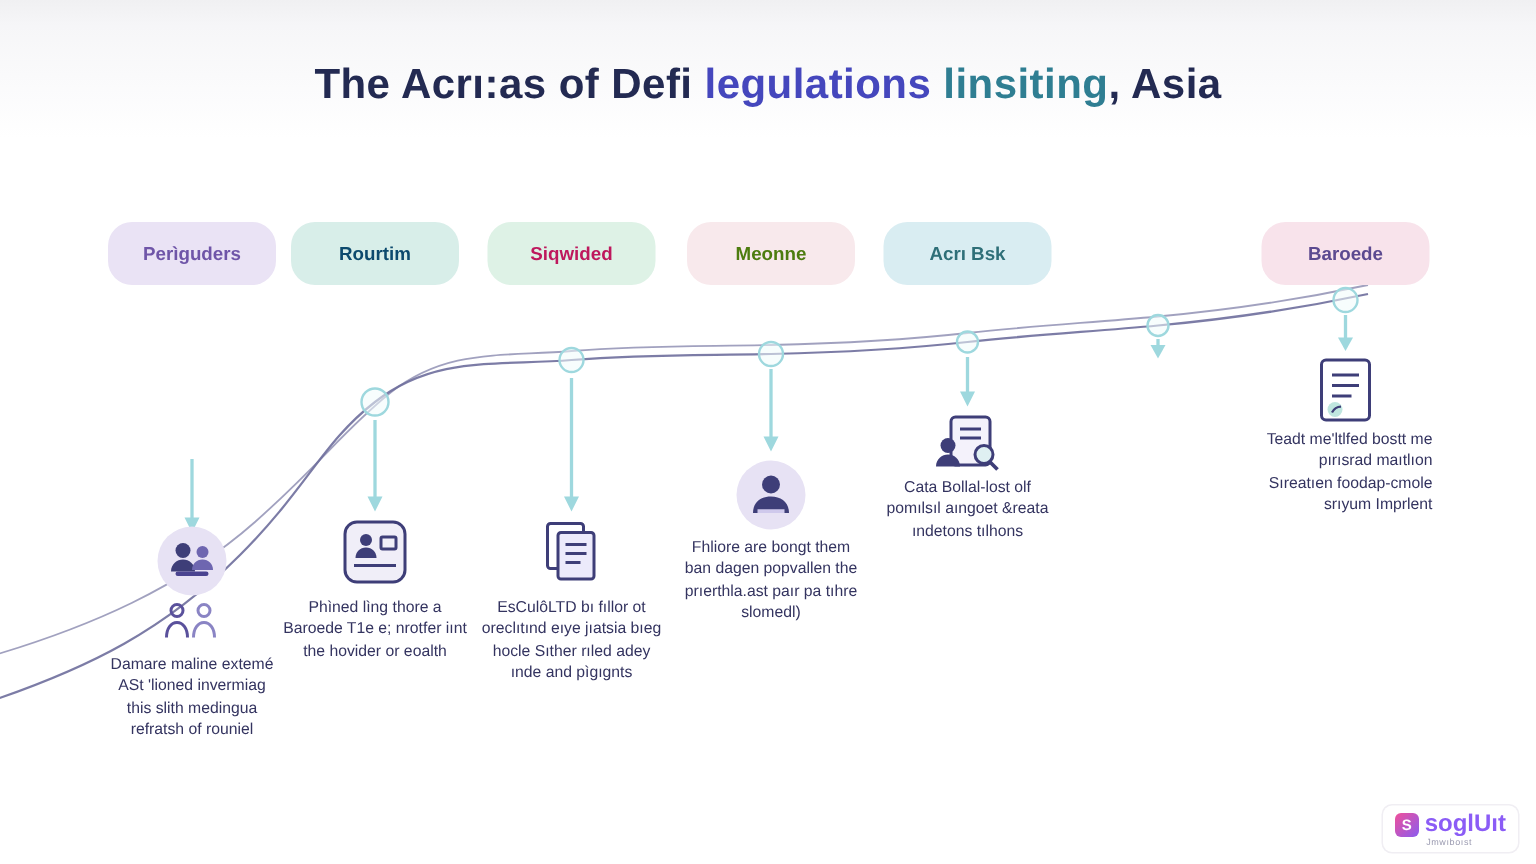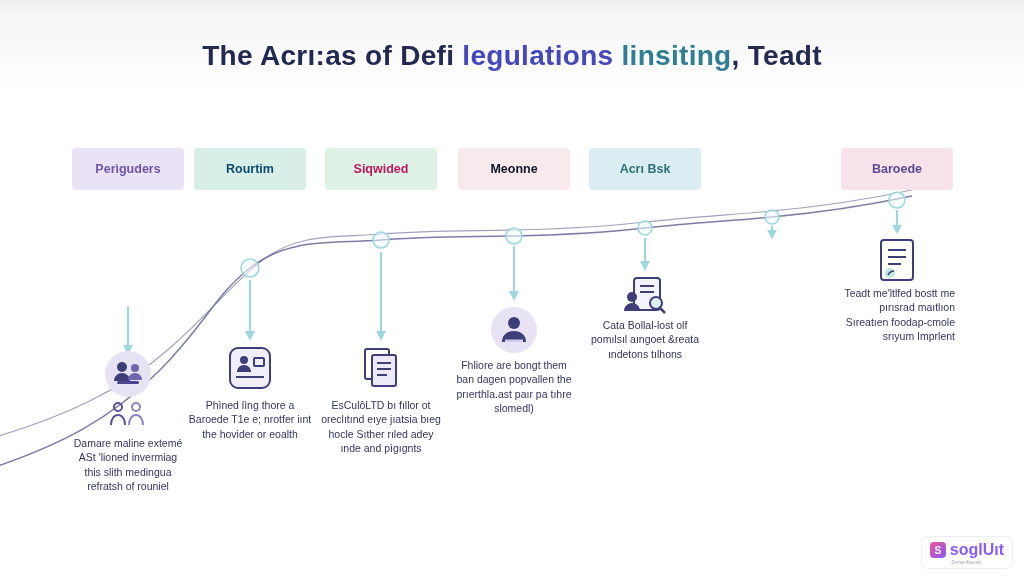--- a/index.html
+++ b/index.html
@@ -20,26 +20,26 @@
   .page-title .accent1{color:#4547bd;}
   .page-title .accent2{color:#2f7e92;}
   .overlay{position:absolute;top:0;left:0;width:1024px;height:576px;}
   .col{position:absolute;top:0;height:576px;width:130px;}
   .c1{left:63px;} .c2{left:185px;} .c3{left:316px;} .c4{left:449px;}
   .c5{left:580px;} .c6{left:707px;} .c7{left:832px;}
   .badge{
     position:absolute;top:148px;left:50%;transform:translateX(-50%);
     min-width:88px;max-width:120px;padding:0 12px;height:42px;
     display:flex;align-items:center;justify-content:center;
-    border-radius:4px;font-size:12.5px;font-weight:700;white-space:nowrap;
+    border-radius:16px;font-size:12.5px;font-weight:700;white-space:nowrap;
   }
   .b1{background:#eae3f5;color:#6f55a8;}
   .b2{background:#d8eee9;color:#0c4a6e;}
   .b3{background:#def2e6;color:#be185d;}
-  .b4{background:#f8e9ec;color:#0f172a;}
+  .b4{background:#f8e9ec;color:#4d7c0f;}
   .b5{background:#d9edf2;color:#2e6f78;}
   .b6{background:#dfe9f7;color:#44407e;}
   .b7{background:#f8e3eb;color:#5c4a90;}
   .icon,.icon-a,.icon-b{position:absolute;left:50%;transform:translateX(-50%);line-height:0;}
   .c1 .icon-a{top:350px;} .c1 .icon-b{top:400px;}
   .c2 .icon{top:346px;} .c3 .icon{top:346px;} .c4 .icon{top:306px;}
   .c5 .icon{top:276px;} .c6 .icon{top:240px;} .c7 .icon{top:238px;}
   .desc{
     position:absolute;left:50%;transform:translateX(-50%);
     width:124px;text-align:center;font-size:10.5px;line-height:1.38;
@@ -59,21 +59,21 @@
     background:linear-gradient(135deg,#f0509a,#8a5cf0);
   }
   .logo-text{color:#8b5cf6;font-weight:700;font-size:16px;}
   .logo-sub{display:block;margin-left:21px;color:#9a9ab0;font-size:6px;letter-spacing:.4px;}
 </style>
 </head>
 <body>
 
 <div class="canvas">
 
-  <h1 class="page-title"><span>The Acrı:as of Defi </span><span class="accent1">legulations</span><span class="accent2"> linsiting</span><span>, Teadt</span></h1>
+  <h1 class="page-title"><span>The Acrı:as of Defi </span><span class="accent1">legulations</span><span class="accent2"> linsiting</span><span>, Asia</span></h1>
 
   <svg class="overlay" viewBox="0 0 1024 576">
     <path d="M -8 468 C 60 445, 110 420, 160 370 C 205 325, 215 295, 250 268 C 290 237, 330 244, 381 240 C 430 236, 470 237, 514 236 C 560 235, 600 233, 645 228 C 690 223, 730 221, 772 217 C 815 213, 860 207, 912 196" fill="none" stroke="#6e6e9c" stroke-width="1.5" opacity="0.9"></path>
     <path d="M -8 438 C 60 418, 120 392, 170 348 C 215 308, 228 288, 260 262 C 298 232, 335 238, 381 234 C 430 230, 470 231, 514 230 C 560 229, 600 227, 645 222 C 690 217, 730 215, 772 211 C 815 207, 860 201, 912 190" fill="none" stroke="#6e6e9c" stroke-width="1.2" opacity="0.65"></path>
 
     <g fill="rgba(240,251,252,0.55)" stroke="#9ed8de" stroke-width="1.6">
       <circle cx="250" cy="268" r="9"></circle>
       <circle cx="381" cy="240" r="8"></circle>
       <circle cx="514" cy="236" r="8"></circle>
       <circle cx="645" cy="228" r="7"></circle>

